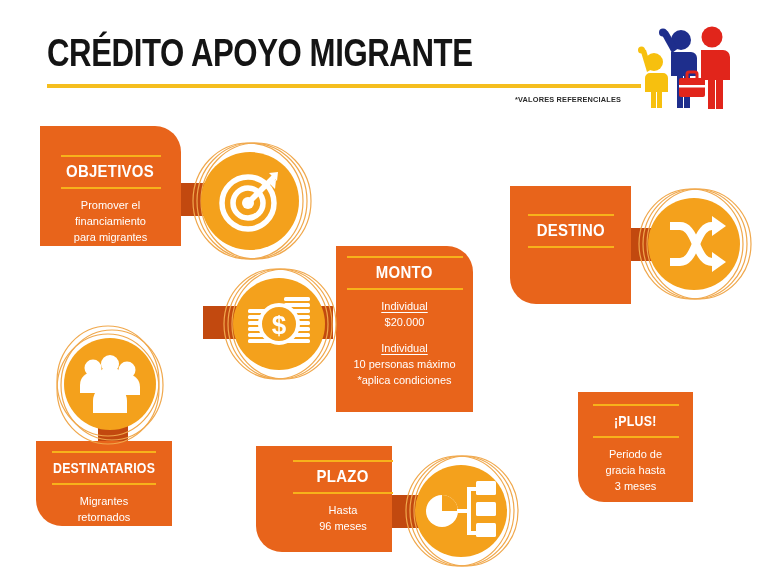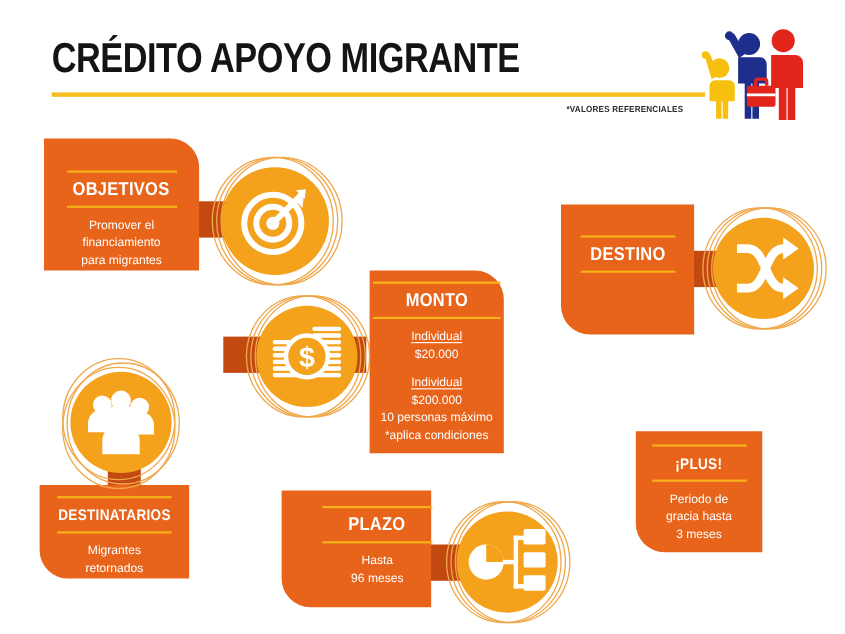--- a/index.html
+++ b/index.html
@@ -187,31 +187,30 @@
       <circle cx="57" cy="58" r="46" fill="#F4A11C"></circle>
       <g fill="none" stroke="#ffffff" stroke-width="8" stroke-linecap="butt">
         <path d="M33 40 h10 c7 0 11 6 16 18 c5 12 9 18 16 18 h8"></path>
         <path d="M33 76 h10 c7 0 11 -6 16 -18 c5 -12 9 -18 16 -18 h8"></path>
       </g>
       <path d="M75 30 l14 10 -14 10 z" fill="#ffffff"></path>
       <path d="M75 66 l14 10 -14 10 z" fill="#ffffff"></path>
     </svg>
   </div>
 
-  <div class="card tr" style="left:336px;top:246px;width:122px;height:166px;">
+  <div class="card tr" style="left:336px;top:246px;width:137px;height:166px;">
     <div class="card-inner" style="top:10px;">
       <div class="rule" style="width:116px;"></div>
       <div class="card-title">MONTO</div>
       <div class="rule" style="width:116px;"></div>
       <div class="card-body">
         <div class="u">Individual</div>
         <div>$20.000</div>
         <div class="gap"></div>
         <div class="u">Individual</div>
-        <div>$200.000</div>
         <div>10 personas máximo</div>
         <div>*aplica condiciones</div>
       </div>
     </div>
   </div>
 
   <div class="badge" style="left:222px;top:266px;">
     <svg width="124" height="118" viewBox="0 0 124 118">
       <g fill="none" stroke="#F0A84C" stroke-width="1.2">
         <ellipse cx="54" cy="58" rx="52" ry="55"></ellipse>

